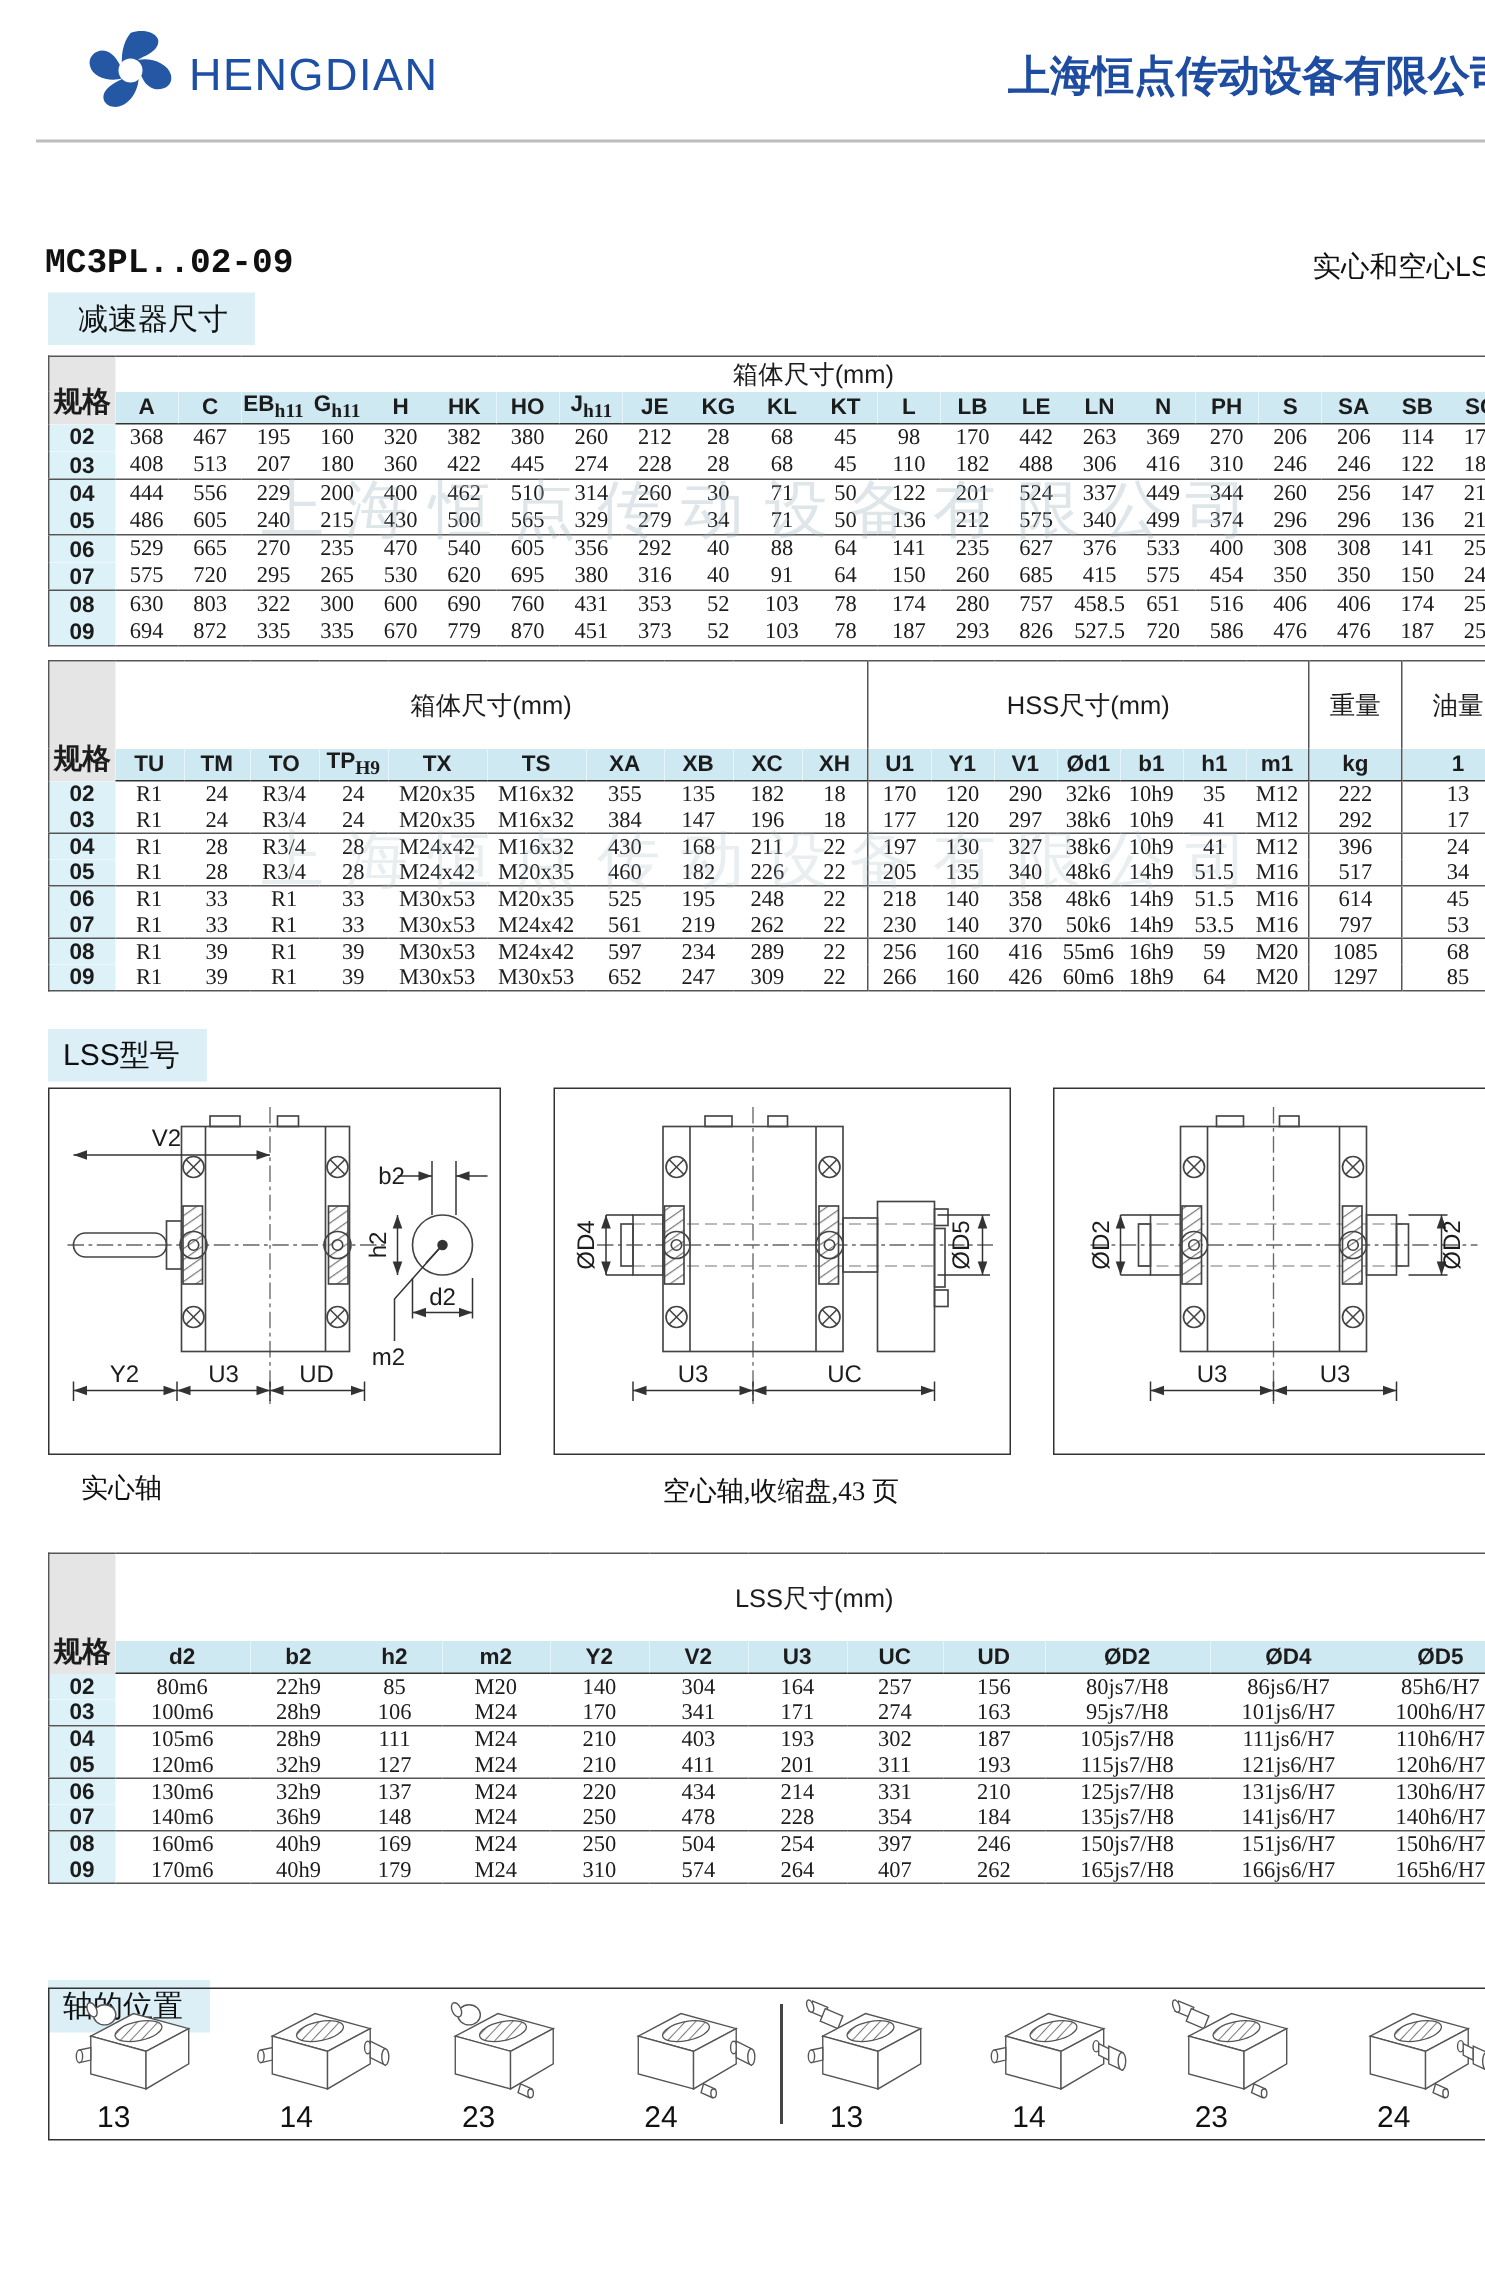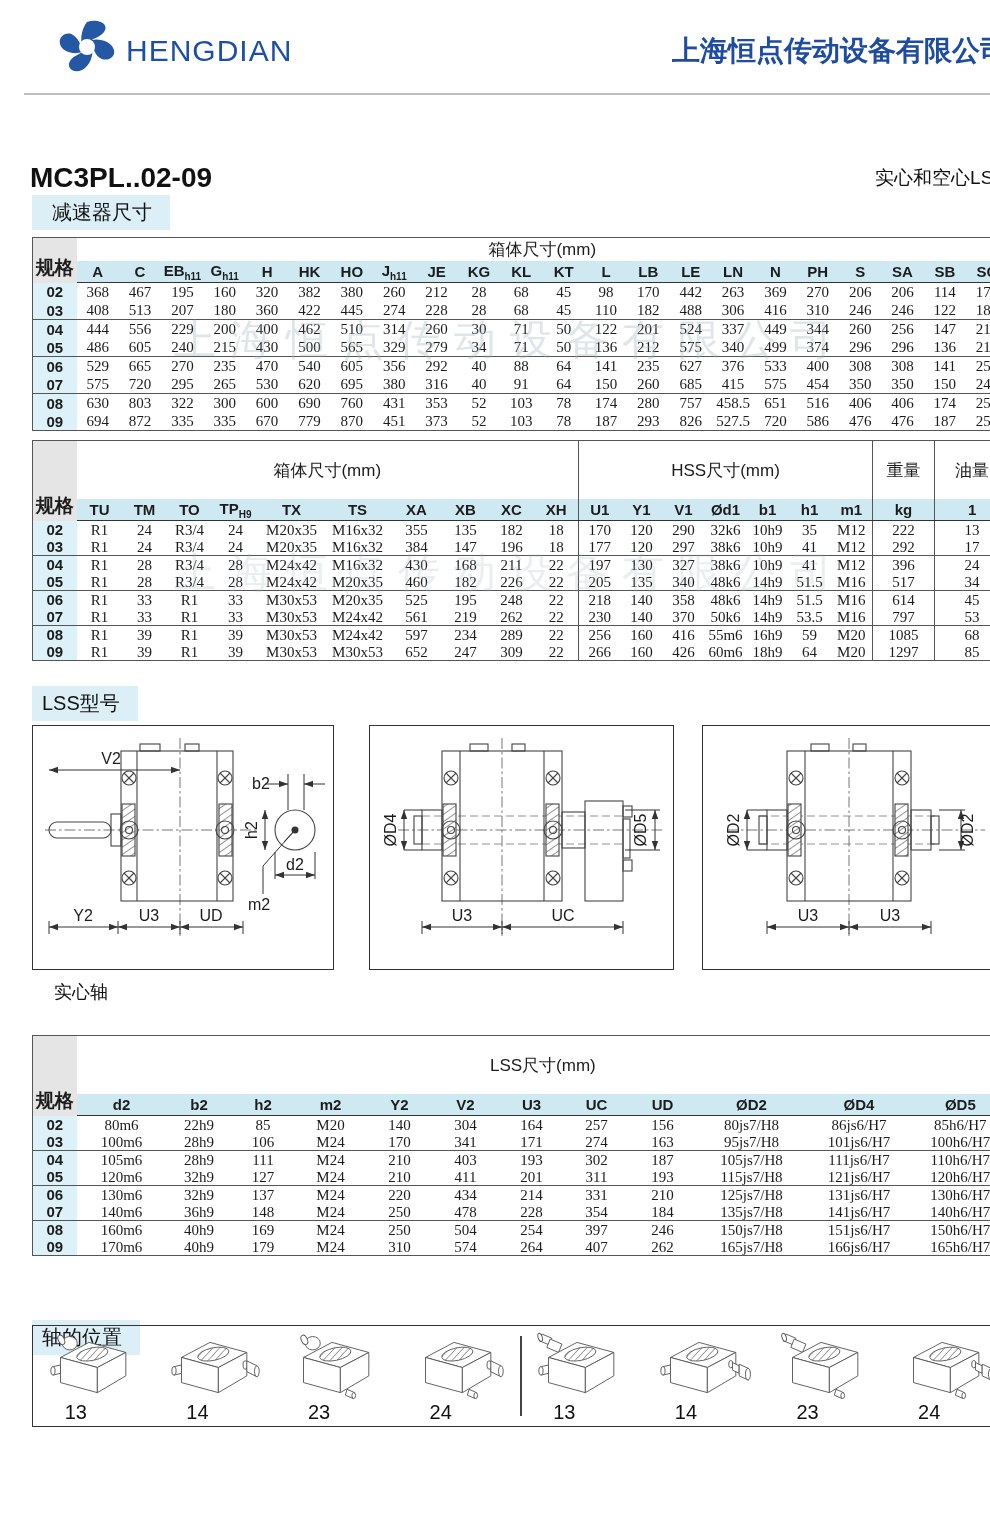--- a/index.html
+++ b/index.html
@@ -5,21 +5,21 @@
   html,body{margin:0;padding:0;background:#fff;}
   .page{position:relative;width:990px;height:1439px;background:#fff;overflow:hidden;
         font-family:"Liberation Sans",sans-serif;color:#111;margin-left:24px;}
   .abs{position:absolute;}
   
   .brand{left:102px;top:34px;font-size:30px;letter-spacing:1px;color:#1d4fa5;}
   .company{right:6px;top:32px;font-size:28px;font-weight:bold;color:#1d4ca0;}
   .head-rule{left:0;top:93px;width:990px;height:2px;background:#bdbdbd;}
   .title-bar{left:0;top:110px;width:990px;height:36px;background:#b3dfeb;
              font-size:22px;font-weight:bold;line-height:36px;padding-left:8px;box-sizing:border-box;}
-  .model{left:6px;top:162px;font-family:Liberation Sans, sans-serif;font-size:28px;font-weight:bold;}
+  .model{left:6px;top:162px;font-family:Liberation Mono, monospace;font-size:23px;font-weight:bold;}
   .note-right{right:8px;top:165px;font-size:19px;}
   .sec-label{background:#dceff6;font-size:20px;padding:4px 18px 4px 10px;white-space:nowrap;}
   .lab1{left:8px;top:195px;padding-left:20px;}
   .lab2{left:8px;top:686px;}
   .lab3{left:8px;top:1320px;}
   
   .twrap{left:8px;width:977px;}
   #table1-wrap{top:237px;} #table2-wrap{top:440px;} #table3-wrap{top:1035px;}
   table.dtable{border-collapse:collapse;table-layout:fixed;width:100%;
     font-family:"Liberation Serif",serif;font-size:15px;color:#1c1c1c;}
@@ -32,21 +32,21 @@
   .dtable th.spec{background:#ddf1f8;font-family:"Liberation Sans",sans-serif;
     font-size:15px;font-weight:bold;}
   .dtable tr.cols th{background:#cfe9f3;border-bottom:1.4px solid #333;height:21px;
     font-family:"Liberation Sans",sans-serif;font-size:15px;font-weight:bold;}
   .dtable th.group{font-weight:normal;font-size:17px;font-family:"Liberation Sans",sans-serif;
     vertical-align:middle;background:#fff;}
   #table1-wrap th.group{height:22px;vertical-align:middle;}
   #table2-wrap tr.grp th{height:58px;} #table3-wrap tr.grp th{height:58px;}
   .dtable tr.pair-end td,.dtable tr.pair-end th{border-bottom:1px solid #555;}
   .dtable .vl{border-left:1.2px solid #555;}
-  .dtable sub{font-size:10px;}
+  .dtable sub{font-size:13px;font-family:Liberation Serif, serif;}
   
   .wm{color:#9fb3bd;font-size:42px;letter-spacing:14px;white-space:nowrap;pointer-events:none;
       font-family:"Liberation Serif",serif;}
   .wm1{left:150px;top:312px;opacity:.32;}
   .wm2{left:150px;top:545px;opacity:.22;}
   
   .diag{border:1.6px solid #333;background:#fff;}
   .d1{left:8px;top:725px;width:300px;height:243px;}
   .d2{left:345px;top:725px;width:303px;height:243px;}
   .d3{left:678px;top:725px;width:305px;height:243px;}
@@ -783,20 +783,21 @@
           <text x="105" y="195">U3</text>
           <line x1="146" y1="201" x2="228" y2="201"></line>
           <polygon points="146,201 155,197.8 155,204.2" fill="#333"></polygon>
           <polygon points="228,201 219,204.2 219,197.8" fill="#333"></polygon>
           <text x="187" y="195">U3</text>
         </g>
     </svg>
   </div>
 
   <div class="abs cap cap1">实心轴</div>
+  <div class="abs cap cap2">空心轴,收缩盘,43 页</div>
 
   <div class="abs twrap" id="table3-wrap">
       <table class="dtable">
         <colgroup>
           <col style="width: 44px;">
           <col style="width: 90px;">
           <col style="width: 65px;">
           <col style="width: 63px;">
           <col style="width: 72px;">
           <col style="width: 66px;">

